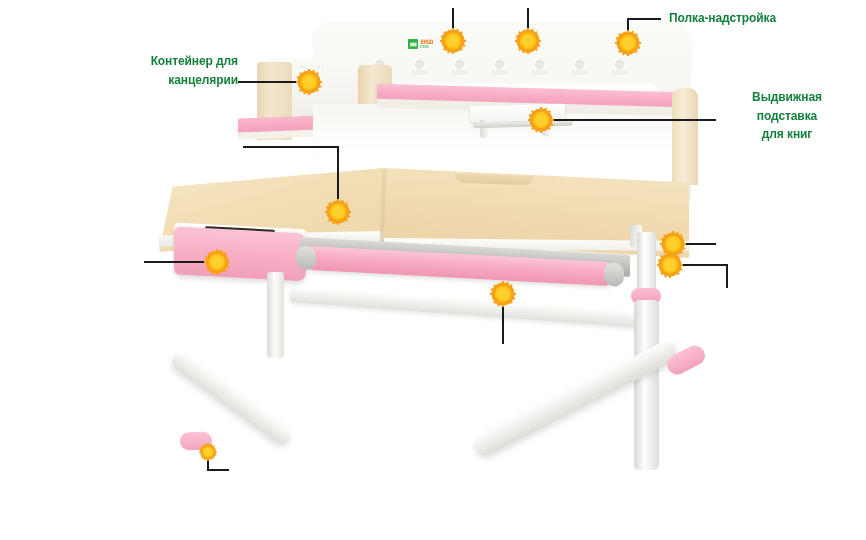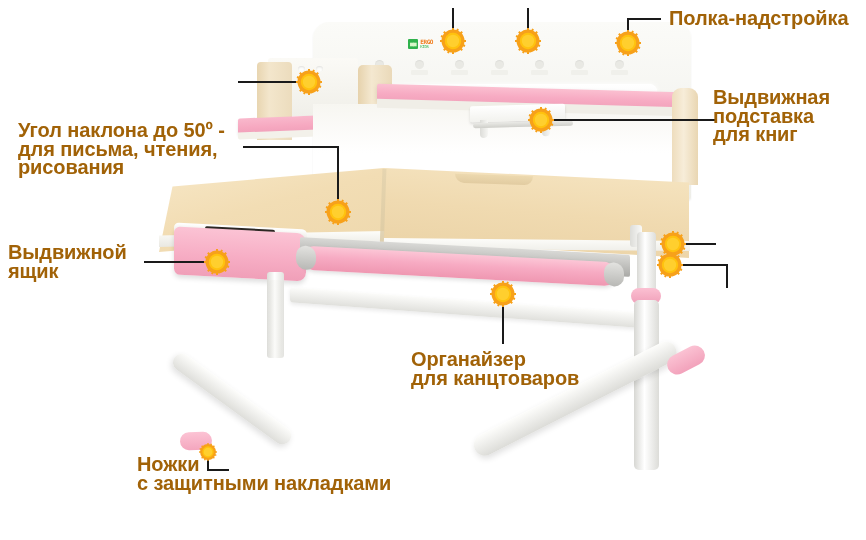--- a/index.html
+++ b/index.html
@@ -243,25 +243,25 @@
     box-shadow:0 2px 4px rgba(0,0,0,.09);
   }
   .hook{
     left:630px;top:225px;width:12px;height:22px;
     background:linear-gradient(90deg,#dcdcd8,#fafaf8);border-radius:3px;
   }
 
   
   .ann{position:absolute;left:0;top:0;width:866px;height:540px;pointer-events:none;}
   .lbl{
-    position:absolute;color:#a16207;font-weight:bold;
-    font-size:20px;line-height:18.5px;letter-spacing:-.1px;
+    position:absolute;color:#15803d;font-weight:bold;
+    font-size:12px;line-height:18.5px;letter-spacing:-.1px;
     white-space:pre-line;pointer-events:auto;
   }
-  .lbl.c{text-align:left;}
+  .lbl.c{text-align:center;}
   .lbl.r{text-align:right;}
   .lbl.l{text-align:left;}
 
   
   .sun{position:absolute;width:26px;height:26px;pointer-events:auto;}
   .sun.sm{width:18px;height:18px;}
   .sun svg{display:block;width:100%;height:100%;}
 </style>
 </head>
 <body>
@@ -560,33 +560,26 @@
             <rect x="12" y="0" width="2" height="26" transform="rotate(22.5 13 13)"></rect>
             <rect x="0" y="12" width="26" height="2" transform="rotate(22.5 13 13)"></rect>
           </g>
           <circle cx="13" cy="13" r="8.2" fill="#ffc20e"></circle>
           <circle cx="13" cy="13" r="6.2" fill="#ffcf2e"></circle>
         </svg>
       </div>
 
     <div class="lbl l" style="left:669px;top:9px;width:190px">Полка-надстройка</div>
 
+    <div class="lbl r" style="left:86px;top:52px;width:152px">Контейнер для
+канцелярии</div>
 
     <div class="lbl c" style="left:713px;top:88px;width:148px">Выдвижная
 подставка
 для книг</div>
 
-    <div class="lbl c" style="left:18px;top:121px;width:226px">Угол наклона до 50º -
-для письма, чтения,
-рисования</div>
-
-
-    <div class="lbl c" style="left:8px;top:243px;width:136px">Выдвижной
-ящик</div>
-
-
-    <div class="lbl c" style="left:411px;top:350px;width:186px">Органайзер
-для канцтоваров</div>
-
-    <div class="lbl c" style="left:137px;top:455px;width:270px">Ножки
-с  защитными накладками</div>
+
+
+
+
+
   </div>
 </div>
 
 </body></html>

